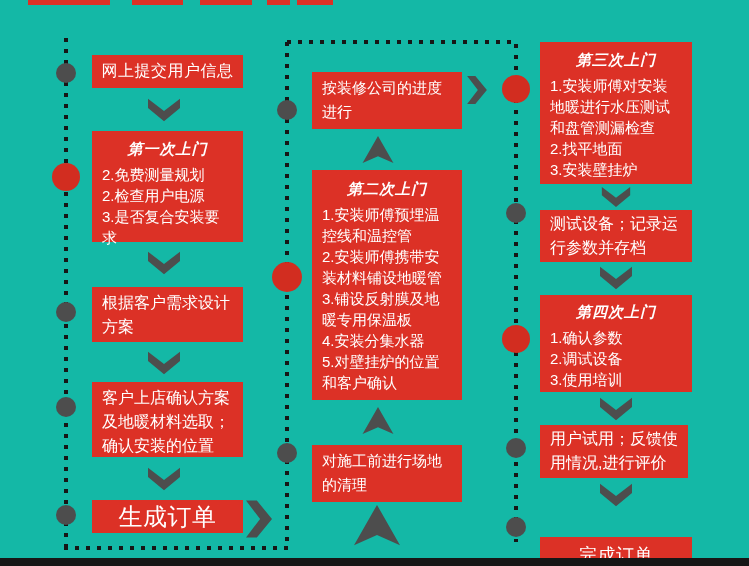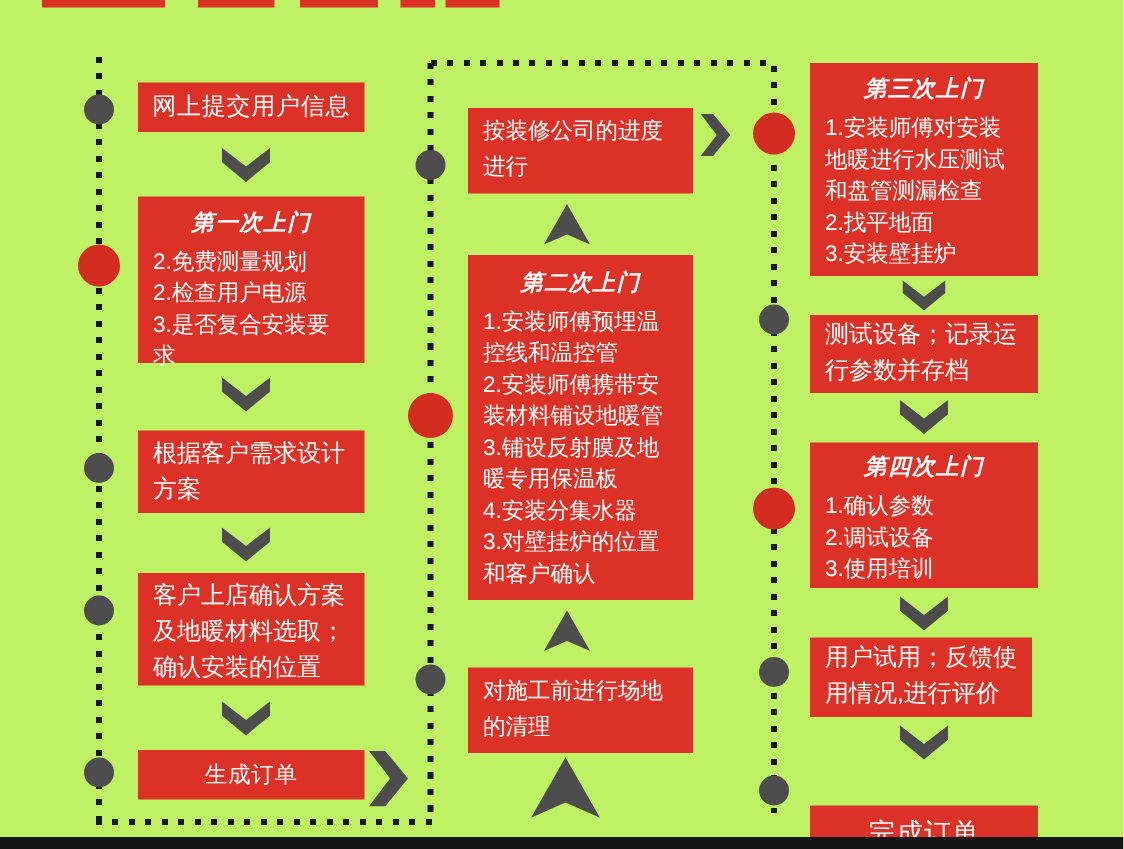--- a/index.html
+++ b/index.html
@@ -1,18 +1,18 @@
 <!DOCTYPE html>
 <html><head>
 <meta charset="utf-8">
 <style>
   html,body{margin:0;padding:0;background:#ffffff;}
   .canvas{
     position:relative;width:749px;height:566px;overflow:hidden;
-    background:#bef264;
+    background:#14b8a6;
     font-family:"Liberation Sans","DejaVu Sans",sans-serif;
   }
   
   .box{
     position:absolute;box-sizing:border-box;
     background:#dc3126;color:#ffffff;
     padding:5px 10px;word-break:break-all;
   }
   .box.center{display:flex;align-items:center;justify-content:center;text-align:center;padding:2px 6px;}
   .box .single{font-size:16px;letter-spacing:.5px;}
@@ -111,21 +111,21 @@
     <span>客户上店确认方案及地暖材料选取；确认安装的位置</span>
   </div>
 
   <div class="arr" style="left:148px;top:467px;">
     <svg width="32" height="24" viewBox="0 0 34 24">
         <polygon points="0,0 17,13 34,0 34,10 17,24 0,10"></polygon>
       </svg>
   </div>
 
   <div class="box center" style="left:92px;top:500px;width:151px;height:33px;">
-    <span class="single" style="font-size:15px;text-align:center;">生成订单</span>
+    <span class="single" style="font-size:24px;text-align:center;">生成订单</span>
   </div>
 
   <div class="arr" style="left:246px;top:500px;">
     <svg width="26" height="38" viewBox="0 0 24 34">
         <polygon points="0,0 13,17 0,34 10,34 24,17 10,0"></polygon>
       </svg>
   </div>
 
   <div class="box body" style="left:312px;top:72px;width:150px;height:57px;font-size:15px;">
     <span>按装修公司的进度进行</span>
@@ -142,21 +142,21 @@
         <polygon points="16,0 32,28 16,21 0,28"></polygon>
       </svg>
   </div>
 
   <div class="box" style="left:312px;top:170px;width:150px;height:230px;padding-top:4px;">
     <div class="visit-title">第二次上门</div>
     <div class="visit-item">1.安装师傅预埋温控线和温控管</div>
     <div class="visit-item">2.安装师傅携带安装材料铺设地暖管</div>
     <div class="visit-item">3.铺设反射膜及地暖专用保温板</div>
     <div class="visit-item">4.安装分集水器</div>
-    <div class="visit-item">3.对壁挂炉的位置和客户确认</div>
+    <div class="visit-item">5.对壁挂炉的位置和客户确认</div>
   </div>
 
   <div class="arr" style="left:362px;top:407px;">
     <svg width="32" height="27" viewBox="0 0 32 28">
         <polygon points="16,0 32,28 16,21 0,28"></polygon>
       </svg>
   </div>
 
   <div class="box body" style="left:312px;top:445px;width:150px;height:57px;font-size:15px;">
     <span>对施工前进行场地的清理</span>

